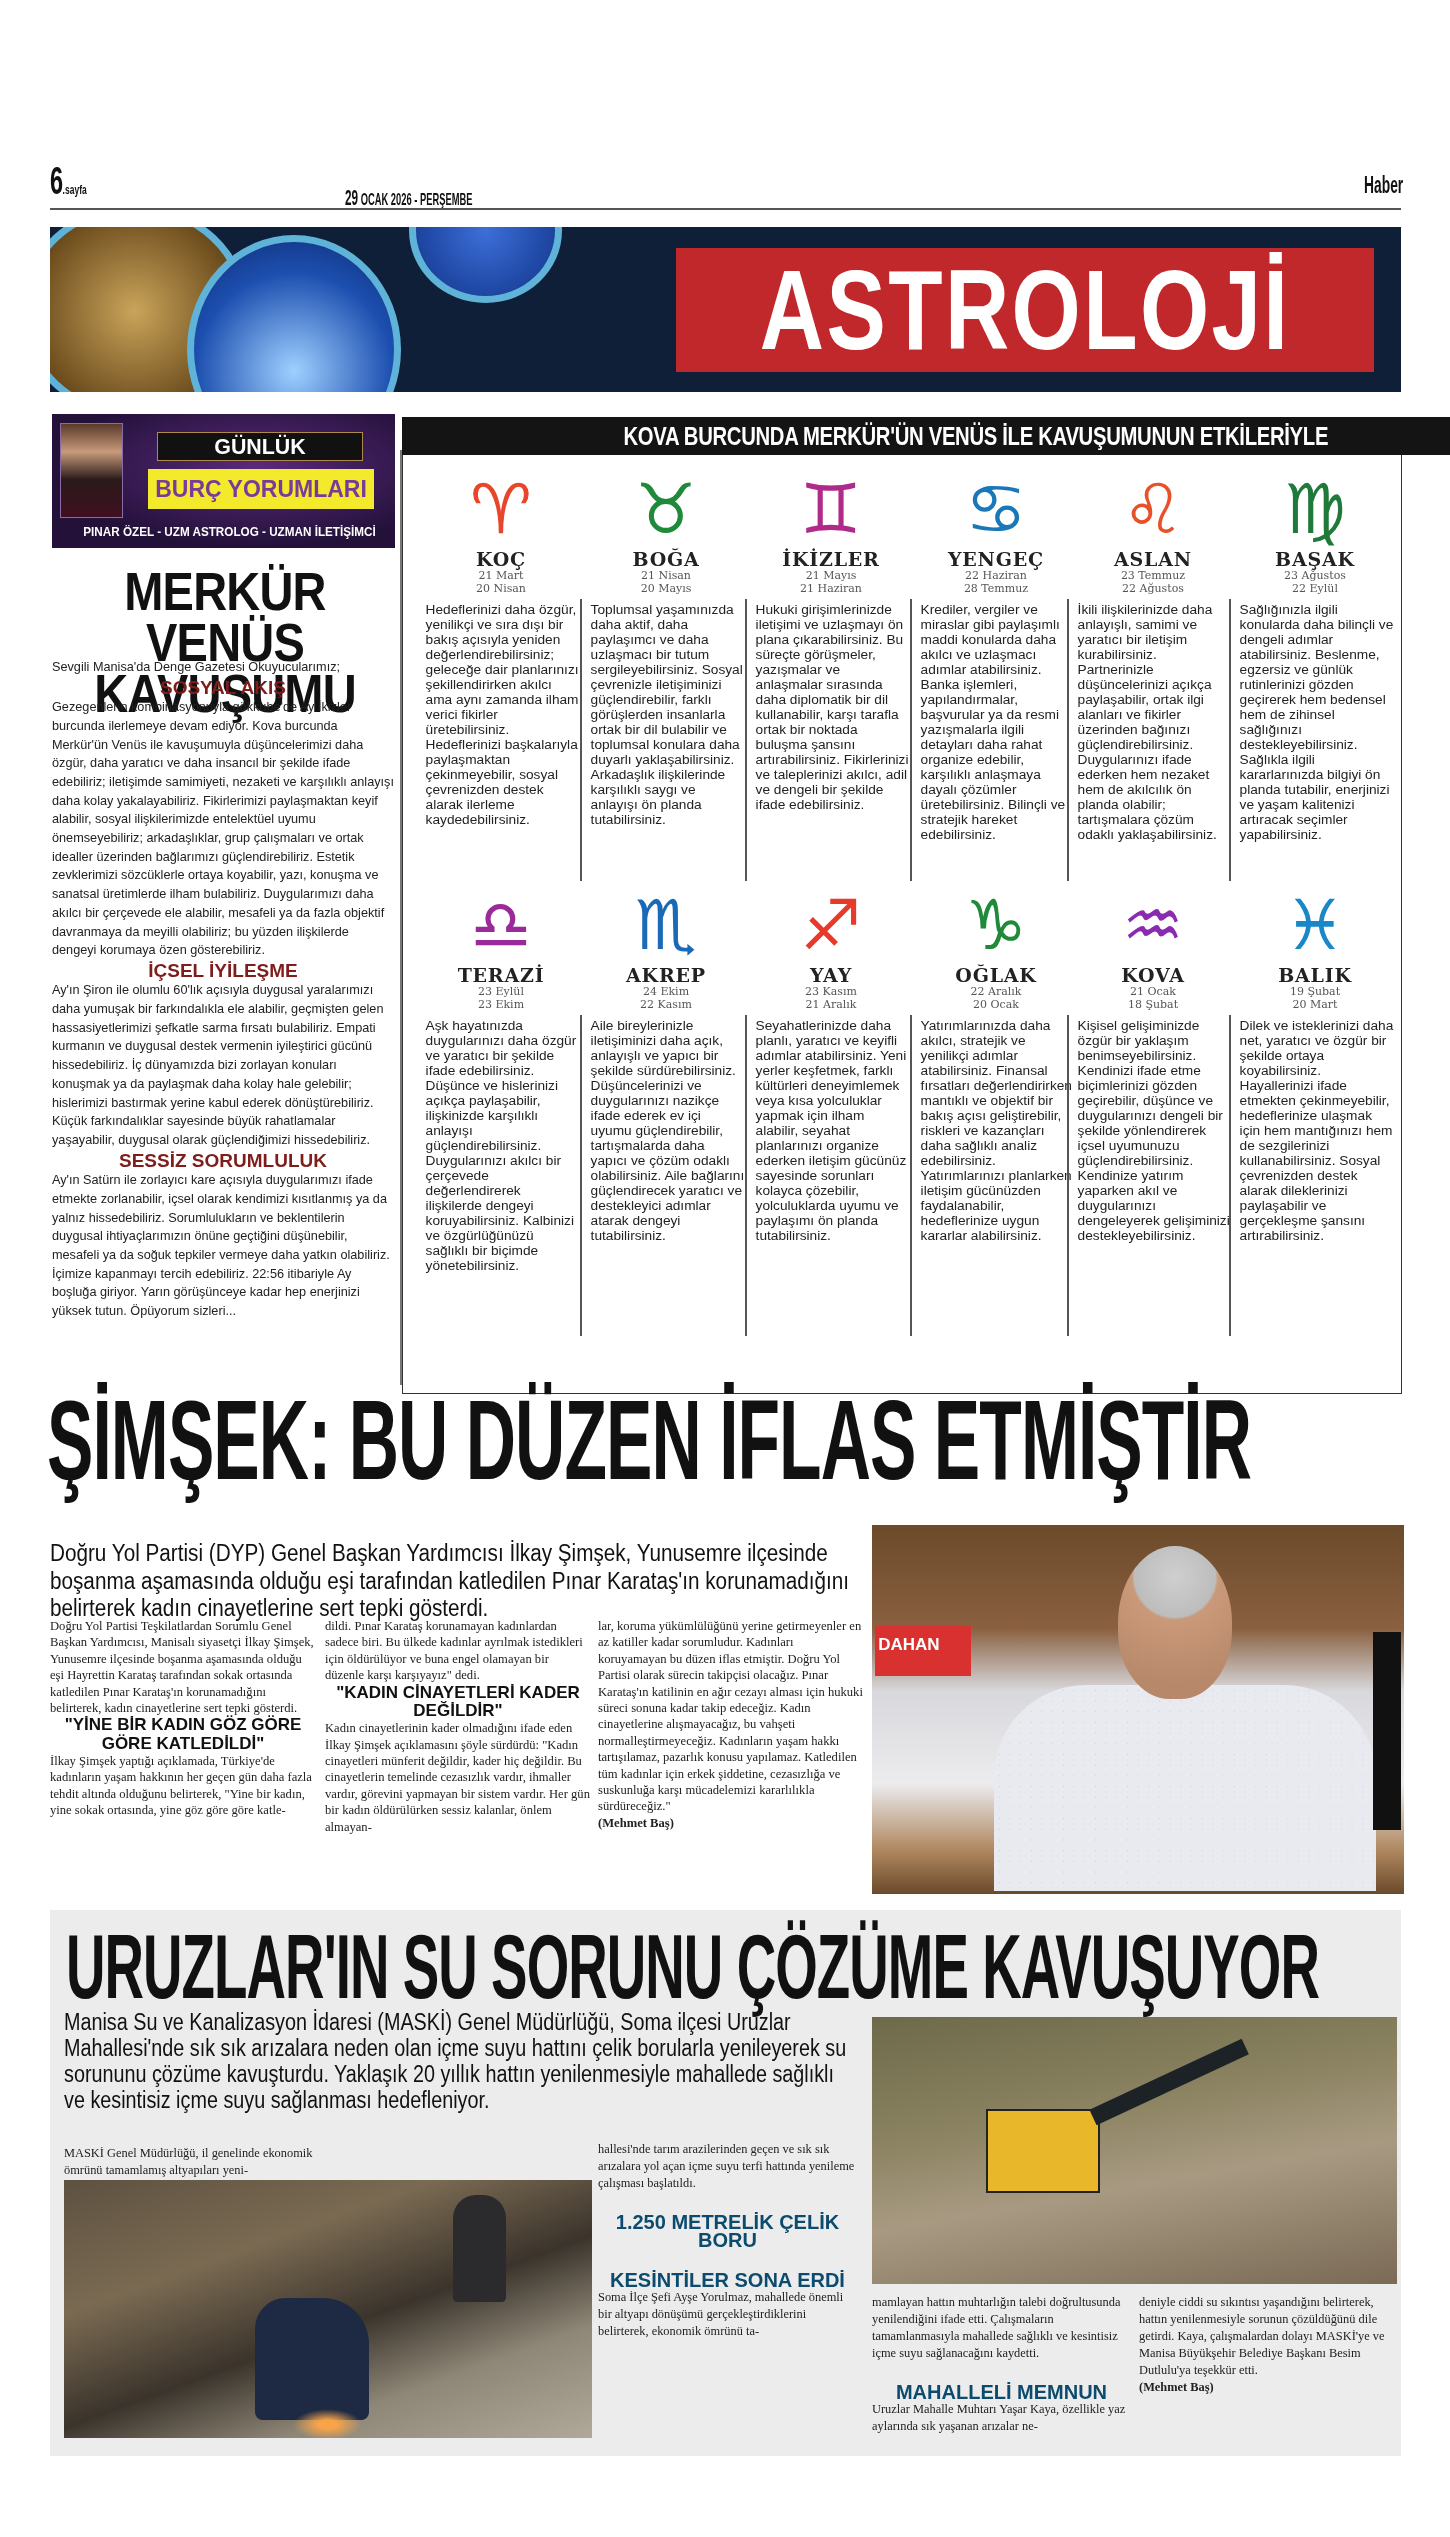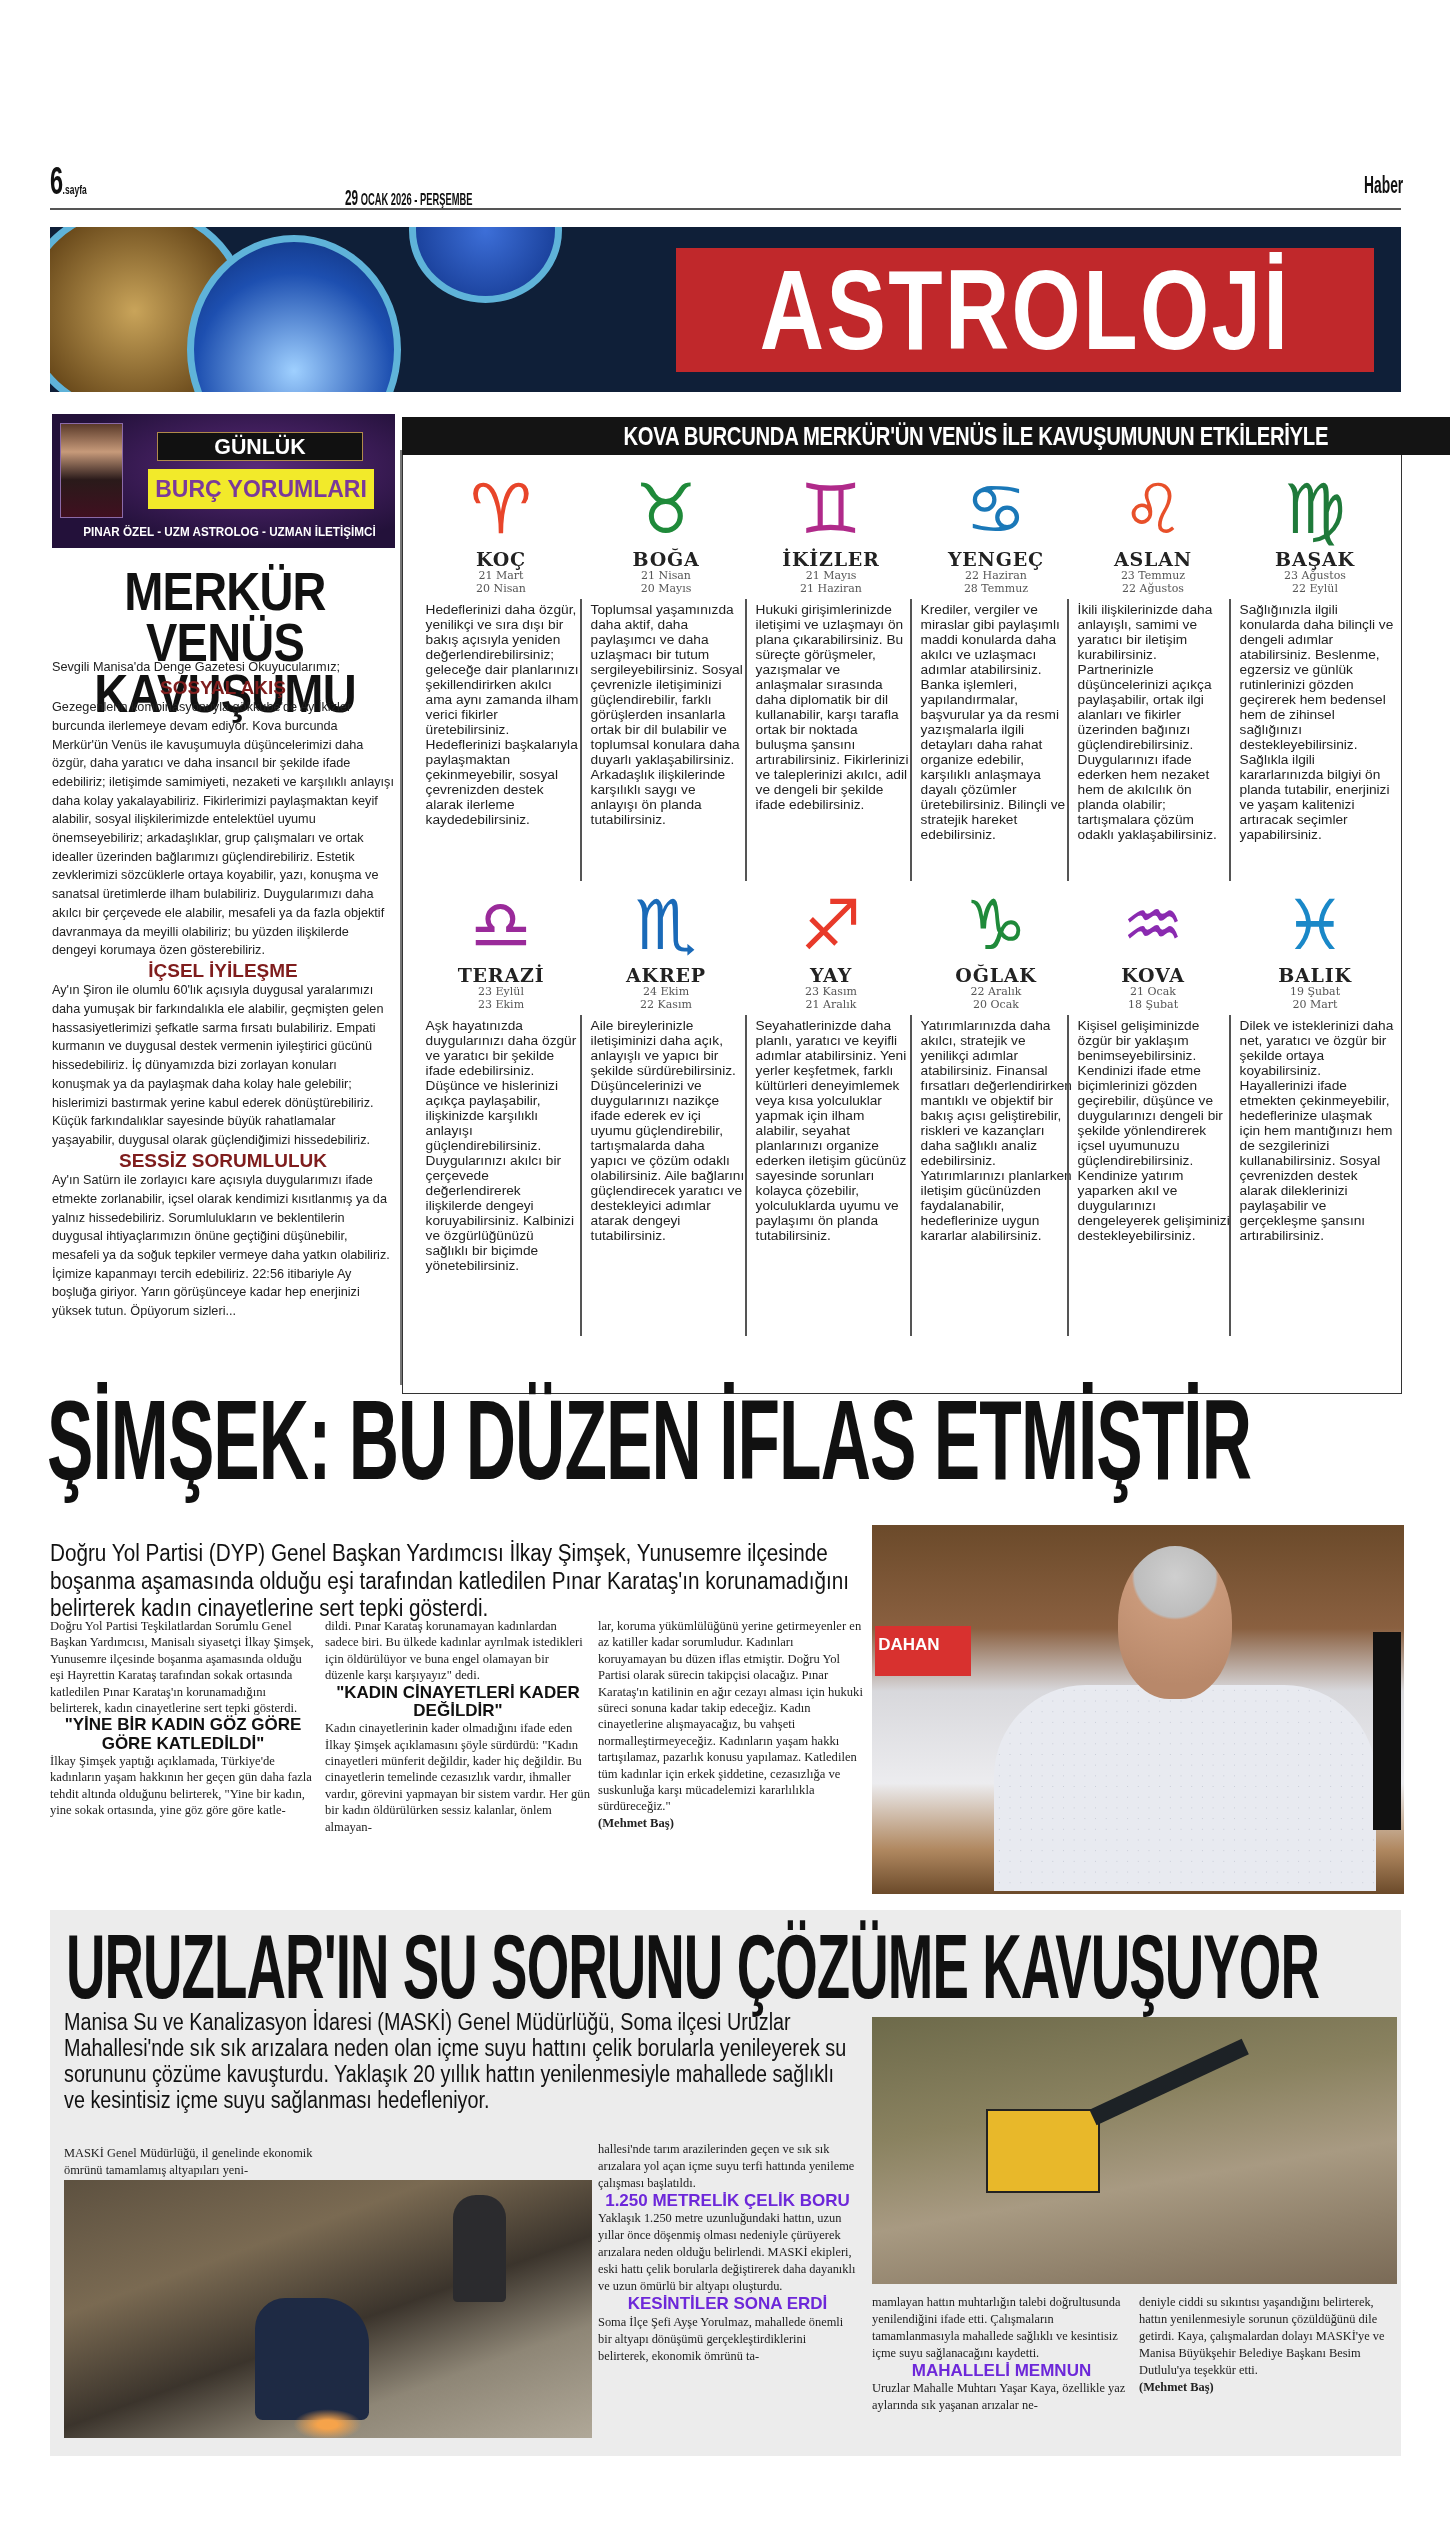--- a/index.html
+++ b/index.html
@@ -55,21 +55,21 @@
   .simsek-photo .sign-red { position: absolute; left: 3.1px; top: 101px; width: 96px; height: 50px; background: #d8312f; color: #fff; font-weight: bold; font-size: 17px; padding: 9.2px 0 0 3.1px; }
   .simsek-photo .head { position: absolute; left: 246px; top: 21.4px; width: 114px; height: 153px; border-radius: 50% 50% 45% 45%; background: radial-gradient(circle at 50% 20%, #cfcfcf 0%, #bdbdbd 30%, #c9997a 32%, #b8886a 80%); }
   .simsek-photo .body { position: absolute; left: 122px; top: 160px; width: 382px; height: 206px; border-radius: 92px 92px 0 0; background: radial-gradient(#c7cbd6 0.8px, #e8eaf0 0.8px); background-size: 10.7px 10.7px; }
   .simsek-photo .monitor { position: absolute; right: 3.1px; top: 107px; width: 27.5px; height: 198px; background: #111; }
 
   
   .uruz-box { left: 50px; top: 1910px; width: 1351px; height: 546px; background: #ececec; }
   .uruz-title { left: 66px; top: 1922px; width: 1343px; font-weight: bold; font-size: 90px; line-height: 1; white-space: nowrap; letter-spacing: -1.5px; transform: scaleX(0.607); transform-origin: left top; }
   .uruz-lead { left: 64px; top: 2009px; width: 916px; font-size: 23px; line-height: 26px; color: #111; transform: scaleX(0.86); transform-origin: left; }
   .uruz-col { width: 259px; font-family: "Liberation Serif", serif; font-size: 12.4px; line-height: 17px; color: #222; }
-  .uruz-col h4 { font-family: "Liberation Sans", sans-serif; font-size: 17px; line-height: 18.3px; font-weight: bold; text-align: center; color: #6d28d9; }
+  .uruz-col h4 { font-family: "Liberation Sans", sans-serif; font-size: 20px; line-height: 18.3px; font-weight: bold; text-align: center; color: #0c4a6e; margin-top: 21px; }
   .uruz-photo1 { left: 64px; top: 2180px; width: 528px; height: 258px; overflow: hidden; background: linear-gradient(160deg, #5d5140 0%, #7a6a52 30%, #3b342c 55%, #8e8676 75%, #b0a898 100%); }
   .uruz-photo1 .worker { position: absolute; left: 191px; top: 118px; width: 114px; height: 122px; background: #1e2a44; border-radius: 30.5px 46px 7.6px 7.6px; }
   .uruz-photo1 .worker2 { position: absolute; left: 389px; top: 15.3px; width: 53px; height: 107px; background: #2b2b2e; border-radius: 23px 23px 4.6px 4.6px; }
   .uruz-photo1 .sparks { position: absolute; left: 229px; top: 229px; width: 69px; height: 30.5px; background: radial-gradient(#f6a34a 20%, transparent 70%); }
   .uruz-photo2 { left: 872px; top: 2017px; width: 525px; height: 267px; overflow: hidden; background: linear-gradient(170deg, #6d6a4a 0%, #8a8260 35%, #a89a82 60%, #7a6a56 100%); }
   .uruz-photo2 .machine { position: absolute; left: 114px; top: 92px; width: 114px; height: 84px; background: #e8b82a; border: 2.3px solid #222; }
   .uruz-photo2 .arm { position: absolute; left: 221px; top: 92px; width: 168px; height: 17px; background: #1d2226; transform: rotate(-25deg); transform-origin: left; }
 </style>
 </head>
 <body>
@@ -241,21 +241,20 @@
   <p>lemeye yönelik çalışmalarını sürdürüyor. Bu kapsamda Soma ilçesine bağlı Uruzlar Ma-</p>
 </div>
 <div class="abs uruz-photo1">
   <div class="worker"></div>
   <div class="worker2"></div>
   <div class="sparks"></div>
 </div>
 <div class="abs uruz-col" style="left:598px; top:2141px;">
   <p>hallesi'nde tarım arazilerinden geçen ve sık sık arızalara yol açan içme suyu terfi hattında yenileme çalışması başlatıldı.</p>
   <h4>1.250 METRELİK ÇELİK BORU</h4>
-  <p>Yaklaşık 1.250 metre uzunluğundaki hattın, uzun yıllar önce döşenmiş olması nedeniyle çürüyerek arızalara neden olduğu belirlendi. MASKİ ekipleri, eski hattı çelik borularla değiştirerek daha dayanıklı ve uzun ömürlü bir altyapı oluşturdu.</p>
   <h4>KESİNTİLER SONA ERDİ</h4>
   <p>Soma İlçe Şefi Ayşe Yorulmaz, mahallede önemli bir altyapı dönüşümü gerçekleştirdiklerini belirterek, ekonomik ömrünü ta-</p>
 </div>
 <div class="abs uruz-photo2">
   <div class="machine"></div>
   <div class="arm"></div>
 </div>
 <div class="abs uruz-col" style="left:872px; top:2294px;">
   <p>mamlayan hattın muhtarlığın talebi doğrultusunda yenilendiğini ifade etti. Çalışmaların tamamlanmasıyla mahallede sağlıklı ve kesintisiz içme suyu sağlanacağını kaydetti.</p>
   <h4>MAHALLELİ MEMNUN</h4>

